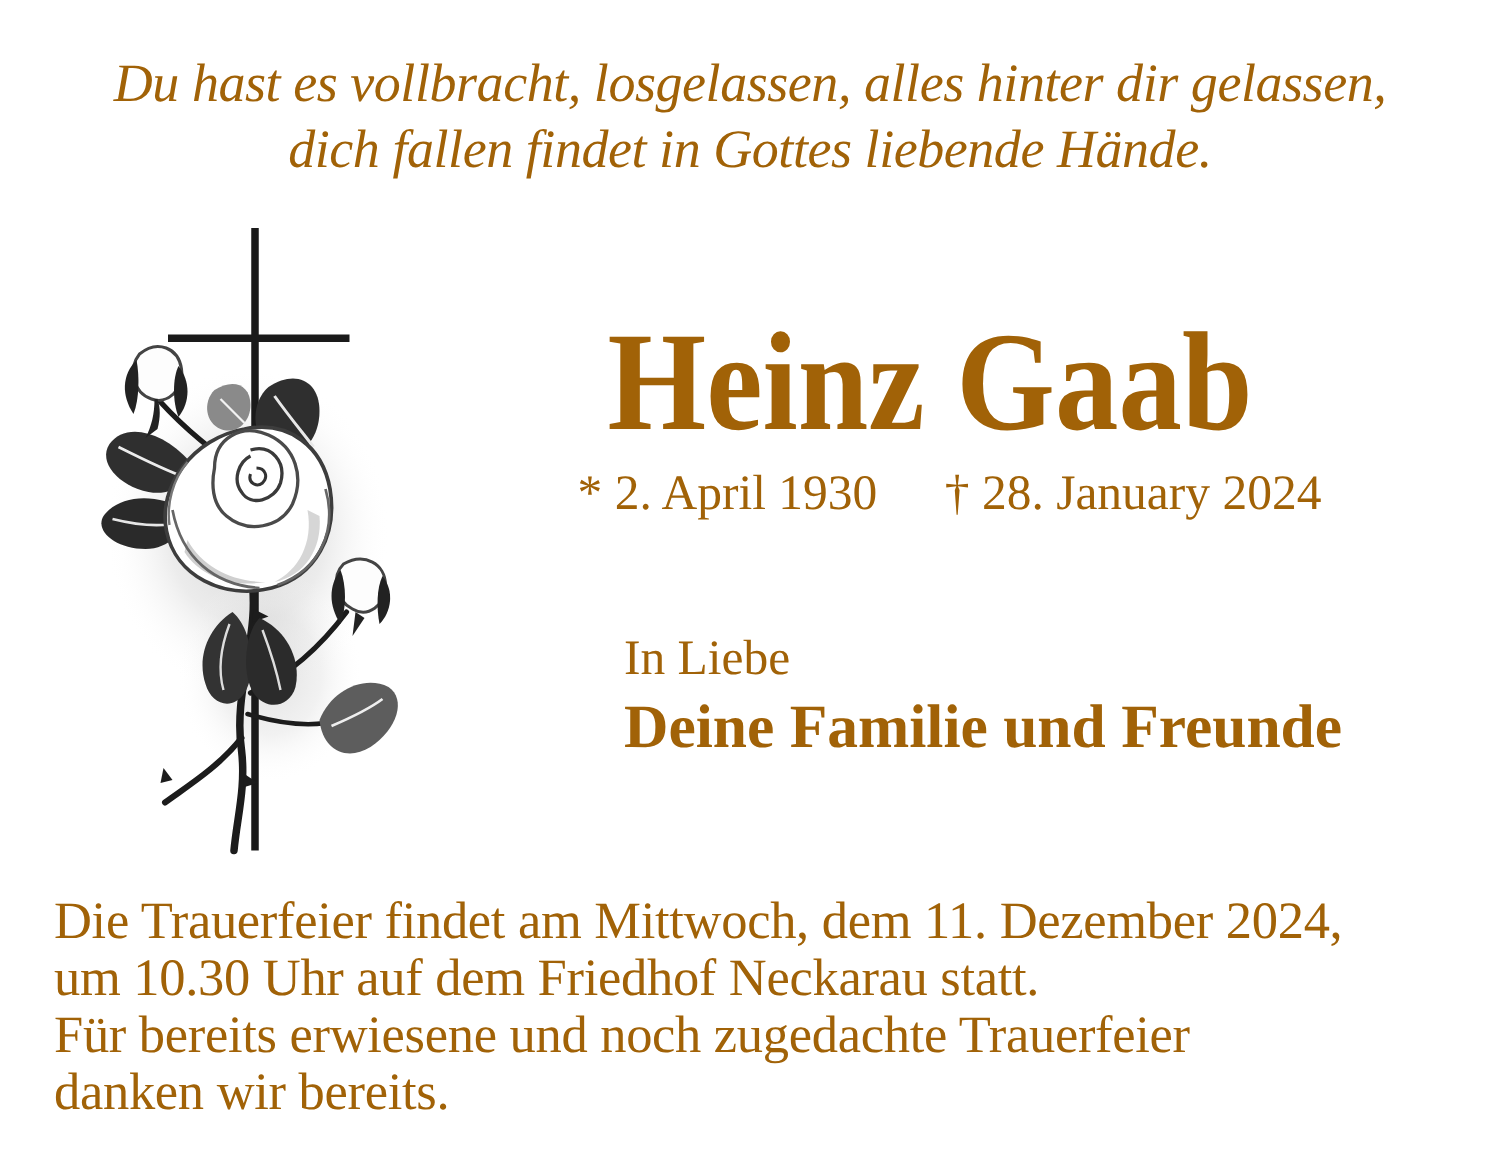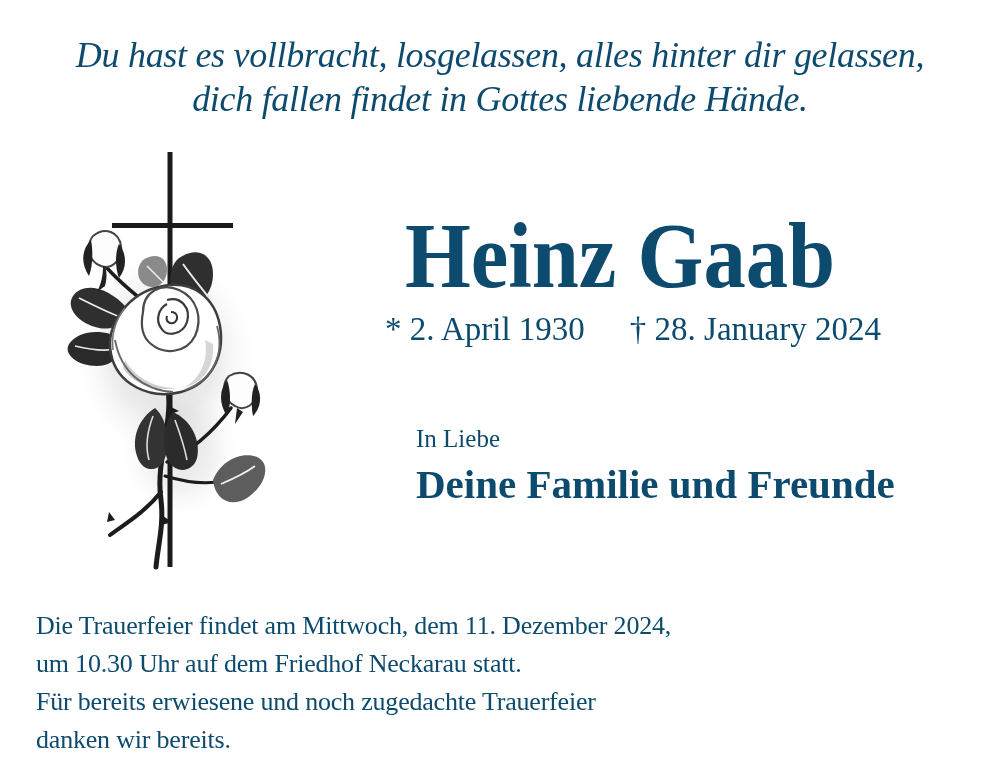--- a/index.html
+++ b/index.html
@@ -3,21 +3,21 @@
 <meta charset="utf-8">
 <style>
   html, body { margin: 0; padding: 0; background: #ffffff; }
   .page {
     position: relative;
     width: 1000px;
     height: 777px;
     background: #ffffff;
     overflow: hidden;
     font-family: "Liberation Serif", serif;
-    color: #0c4a6e;
+    color: #a16207;
     border-radius: 25px;
   }
   .verse {
     position: absolute;
     top: 33px;
     left: 0;
     width: 1000px;
     text-align: center;
     font-style: italic;
     font-size: 36px;
@@ -50,42 +50,41 @@
     display: flex;
     column-gap: 45px;
     font-size: 33px;
     line-height: 36px;
     white-space: nowrap;
   }
   .farewell-greeting {
     position: absolute;
     top: 421px;
     left: 416px;
-    font-size: 25px;
+    font-size: 33px;
     line-height: 36px;
     white-space: nowrap;
     font-family: Liberation Serif, serif;
   }
   .farewell-signature {
     position: absolute;
     top: 466px;
     left: 416px;
     font-size: 41px;
     line-height: 36px;
     font-weight: bold;
     white-space: nowrap;
   }
   .announcement {
     position: absolute;
     top: 595px;
     left: 36px;
-    font-size: 26px;
+    font-size: 35px;
     line-height: 38px;
     letter-spacing: -0.2px;
-    margin-top: 12px;
   }
   .announcement div { white-space: nowrap; }
 </style>
 </head>
 <body>
 
 <div class="page">
 
   <div class="verse">
     <div class="verse-line">Du hast es vollbracht, losgelassen, alles hinter dir gelassen,</div>

